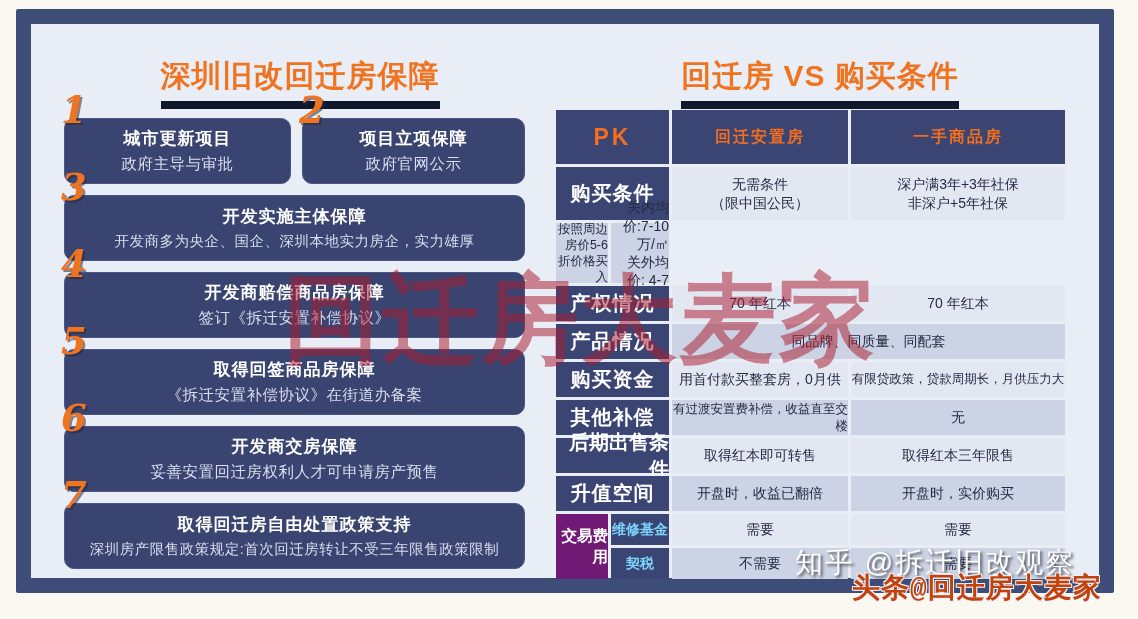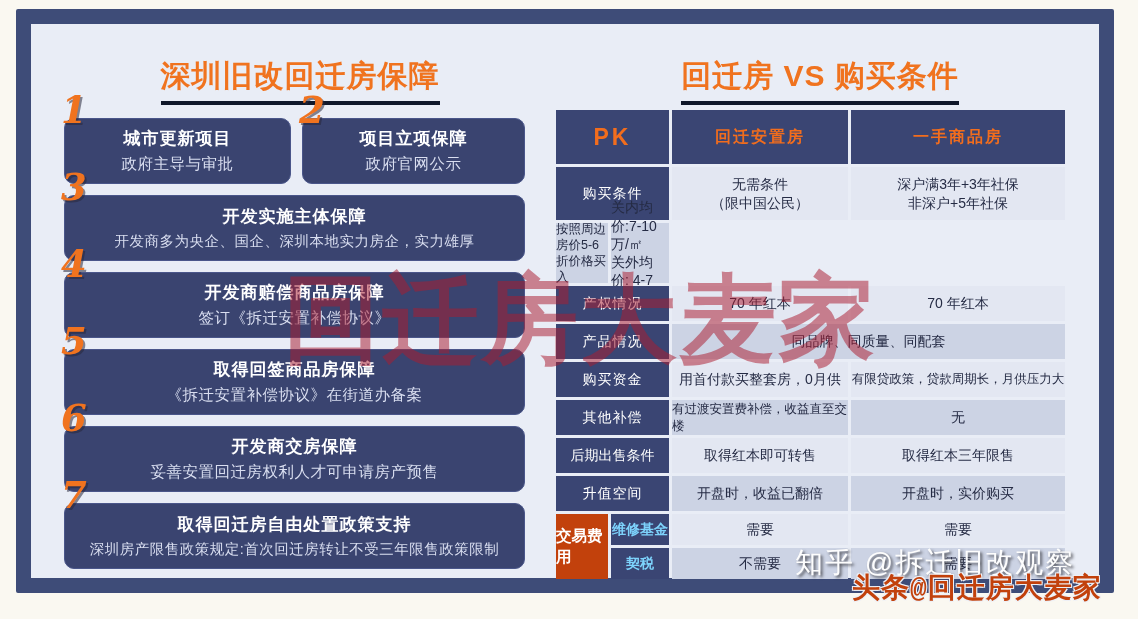--- a/index.html
+++ b/index.html
@@ -12,21 +12,21 @@
   .frame {
     position:absolute; left:16px; top:9px; width:1098px; height:584px;
     border:15px solid #3e4c78; background:#e9edf6; border-radius:2px;
   }
   
   .big-title {
     position:absolute; top:56px; text-align:center;
     font-size:30px; font-weight:bold; color:#f0731f; letter-spacing:1px;
     white-space:nowrap;
   }
-  .big-title span { border-bottom:4px solid #0f172a; padding-bottom:4px; display:inline-block; }
+  .big-title span { border-bottom:8px solid #0f172a; padding-bottom:4px; display:inline-block; }
   #lt { left:70px; width:460px; }
   #rt { left:590px; width:460px; }
   
   .boxes { position:absolute; left:64px; top:118px; width:461px; }
   .brow { display:flex; gap:11px; }
   .gbox {
     position:relative; background:#3a4470; border-radius:10px;
     color:#fff; text-align:center; margin-bottom:11px;
     display:flex; flex-direction:column; justify-content:center;
     height:66px; padding:4px 12px; border:1px solid #4a568a;
@@ -40,30 +40,30 @@
     line-height:1;
   }
   
   .pk-table {
     position:absolute; left:556px; top:110px;
     display:grid;
     grid-template-columns:52px 58px 176px 214px;
     grid-template-rows:54px 53px 60px 35px 35px 35px 35px 35px 35px 31px 31px;
     gap:3px; background:transparent;
   }
-  .cell { display:flex; flex-direction:column; align-items:center; justify-content:center; text-align:left; }
-  .lab  { grid-column:1 / 3; background:#3a4573; color:#fff; font-weight:normal; font-size:14px; letter-spacing:1px; }
+  .cell { display:flex; flex-direction:column; align-items:center; justify-content:center; text-align:right; }
+  .lab  { grid-column:1 / 3; background:#3a4573; color:#fff; font-weight:bold; font-size:20px; letter-spacing:1px; }
   .hd   { background:#3a4573; color:#f26d1d; font-weight:bold; font-size:16px; letter-spacing:2px; }
   .hd.pk{ grid-column:1 / 3; font-size:23px; letter-spacing:3px; }
   .lt   { background:#e3e7f2; }
   .dk   { background:#ccd3e4; }
   .data { color:#252b44; font-size:14px; line-height:1.3; }
   .data.sm { font-size:12.5px; }
   .span2 { grid-column:3 / 5; }
-  .feelab { grid-column:1; grid-row:10 / 12; background:#c2410c; color:#fff; font-weight:bold; font-size:15.5px; }
+  .feelab { grid-column:1; grid-row:10 / 12; background:#701a75; color:#fff; font-weight:bold; font-size:15.5px; }
   .sublab { grid-column:2; background:#3a4573; color:#7dd3fc; font-weight:bold; font-size:14px; }
   
   .wm-center {
     position:absolute; left:283px; top:256px; z-index:5;
     font-size:97px; font-weight:900; letter-spacing:2px; white-space:nowrap;
     color:rgba(170,28,48,0.52); pointer-events:none;
   }
   .wm-zhihu {
     position:absolute; left:795px; top:544px; z-index:6;
     font-size:28px; color:#fdfdfd; letter-spacing:2px; white-space:nowrap;

